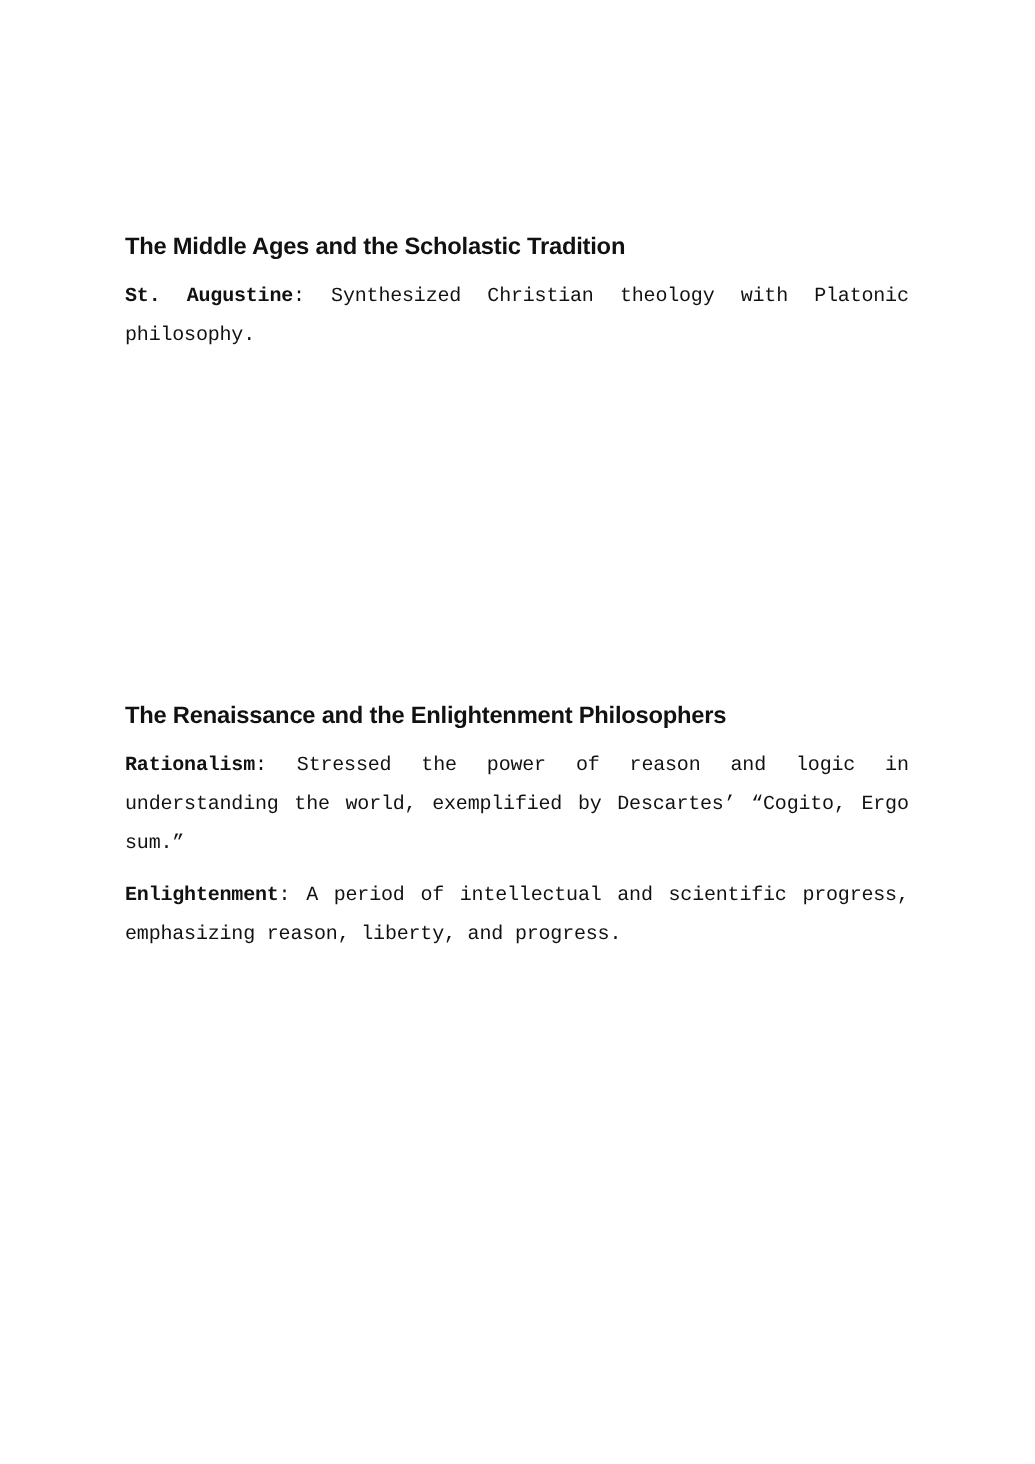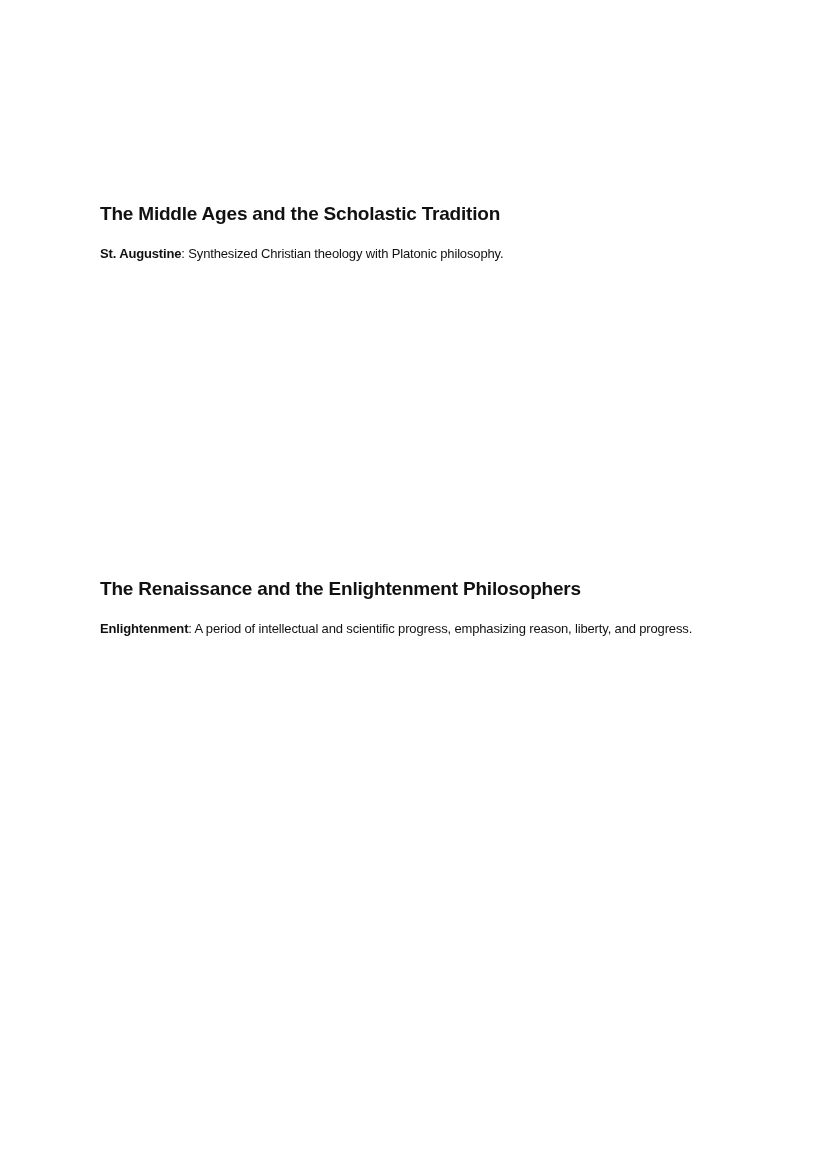--- a/index.html
+++ b/index.html
@@ -24,29 +24,30 @@
       position: absolute;
       left: 0;
       width: 627px;
     }
     .section-1 { top: 185px; }
     .section-2 { top: 560px; }
     .heading {
       font-weight: bold;
       font-size: 19px;
       line-height: 26px;
-      margin: 16px 0 11px 0;
+      margin: 0 0 11px 0;
       letter-spacing: -0.2px;
     }
     .entry {
-      font-size: 13px;
+      font-size: 16px;
       line-height: 31px;
       margin: 0 0 11px 0;
       text-align: justify;
       letter-spacing: -0.15px;
+      font-family: Liberation Mono, monospace;
     }
     .term {
       font-weight: bold;
     }
   </style>
 </head>
 <body>
 
 <div class="page">
 
@@ -55,18 +56,19 @@
 
     <p class="entry"><span class="term">St. Augustine</span><span>:</span><span> Synthesized Christian theology with Platonic philosophy.</span></p>
 
 
   </div>
 
   <div class="section section-2">
     <h2 class="heading">The Renaissance and the Enlightenment Philosophers</h2>
 
 
+    <p class="entry"><span class="term">Rationalism</span><span>:</span><span> Stressed the power of reason and logic in understanding the world, exemplified by Descartes’ “Cogito, Ergo sum.”</span></p>
 
 
     <p class="entry"><span class="term">Enlightenment</span><span>:</span><span> A period of intellectual and scientific progress, emphasizing reason, liberty, and progress.</span></p>
   </div>
 
 </div>
 
 </body></html>

